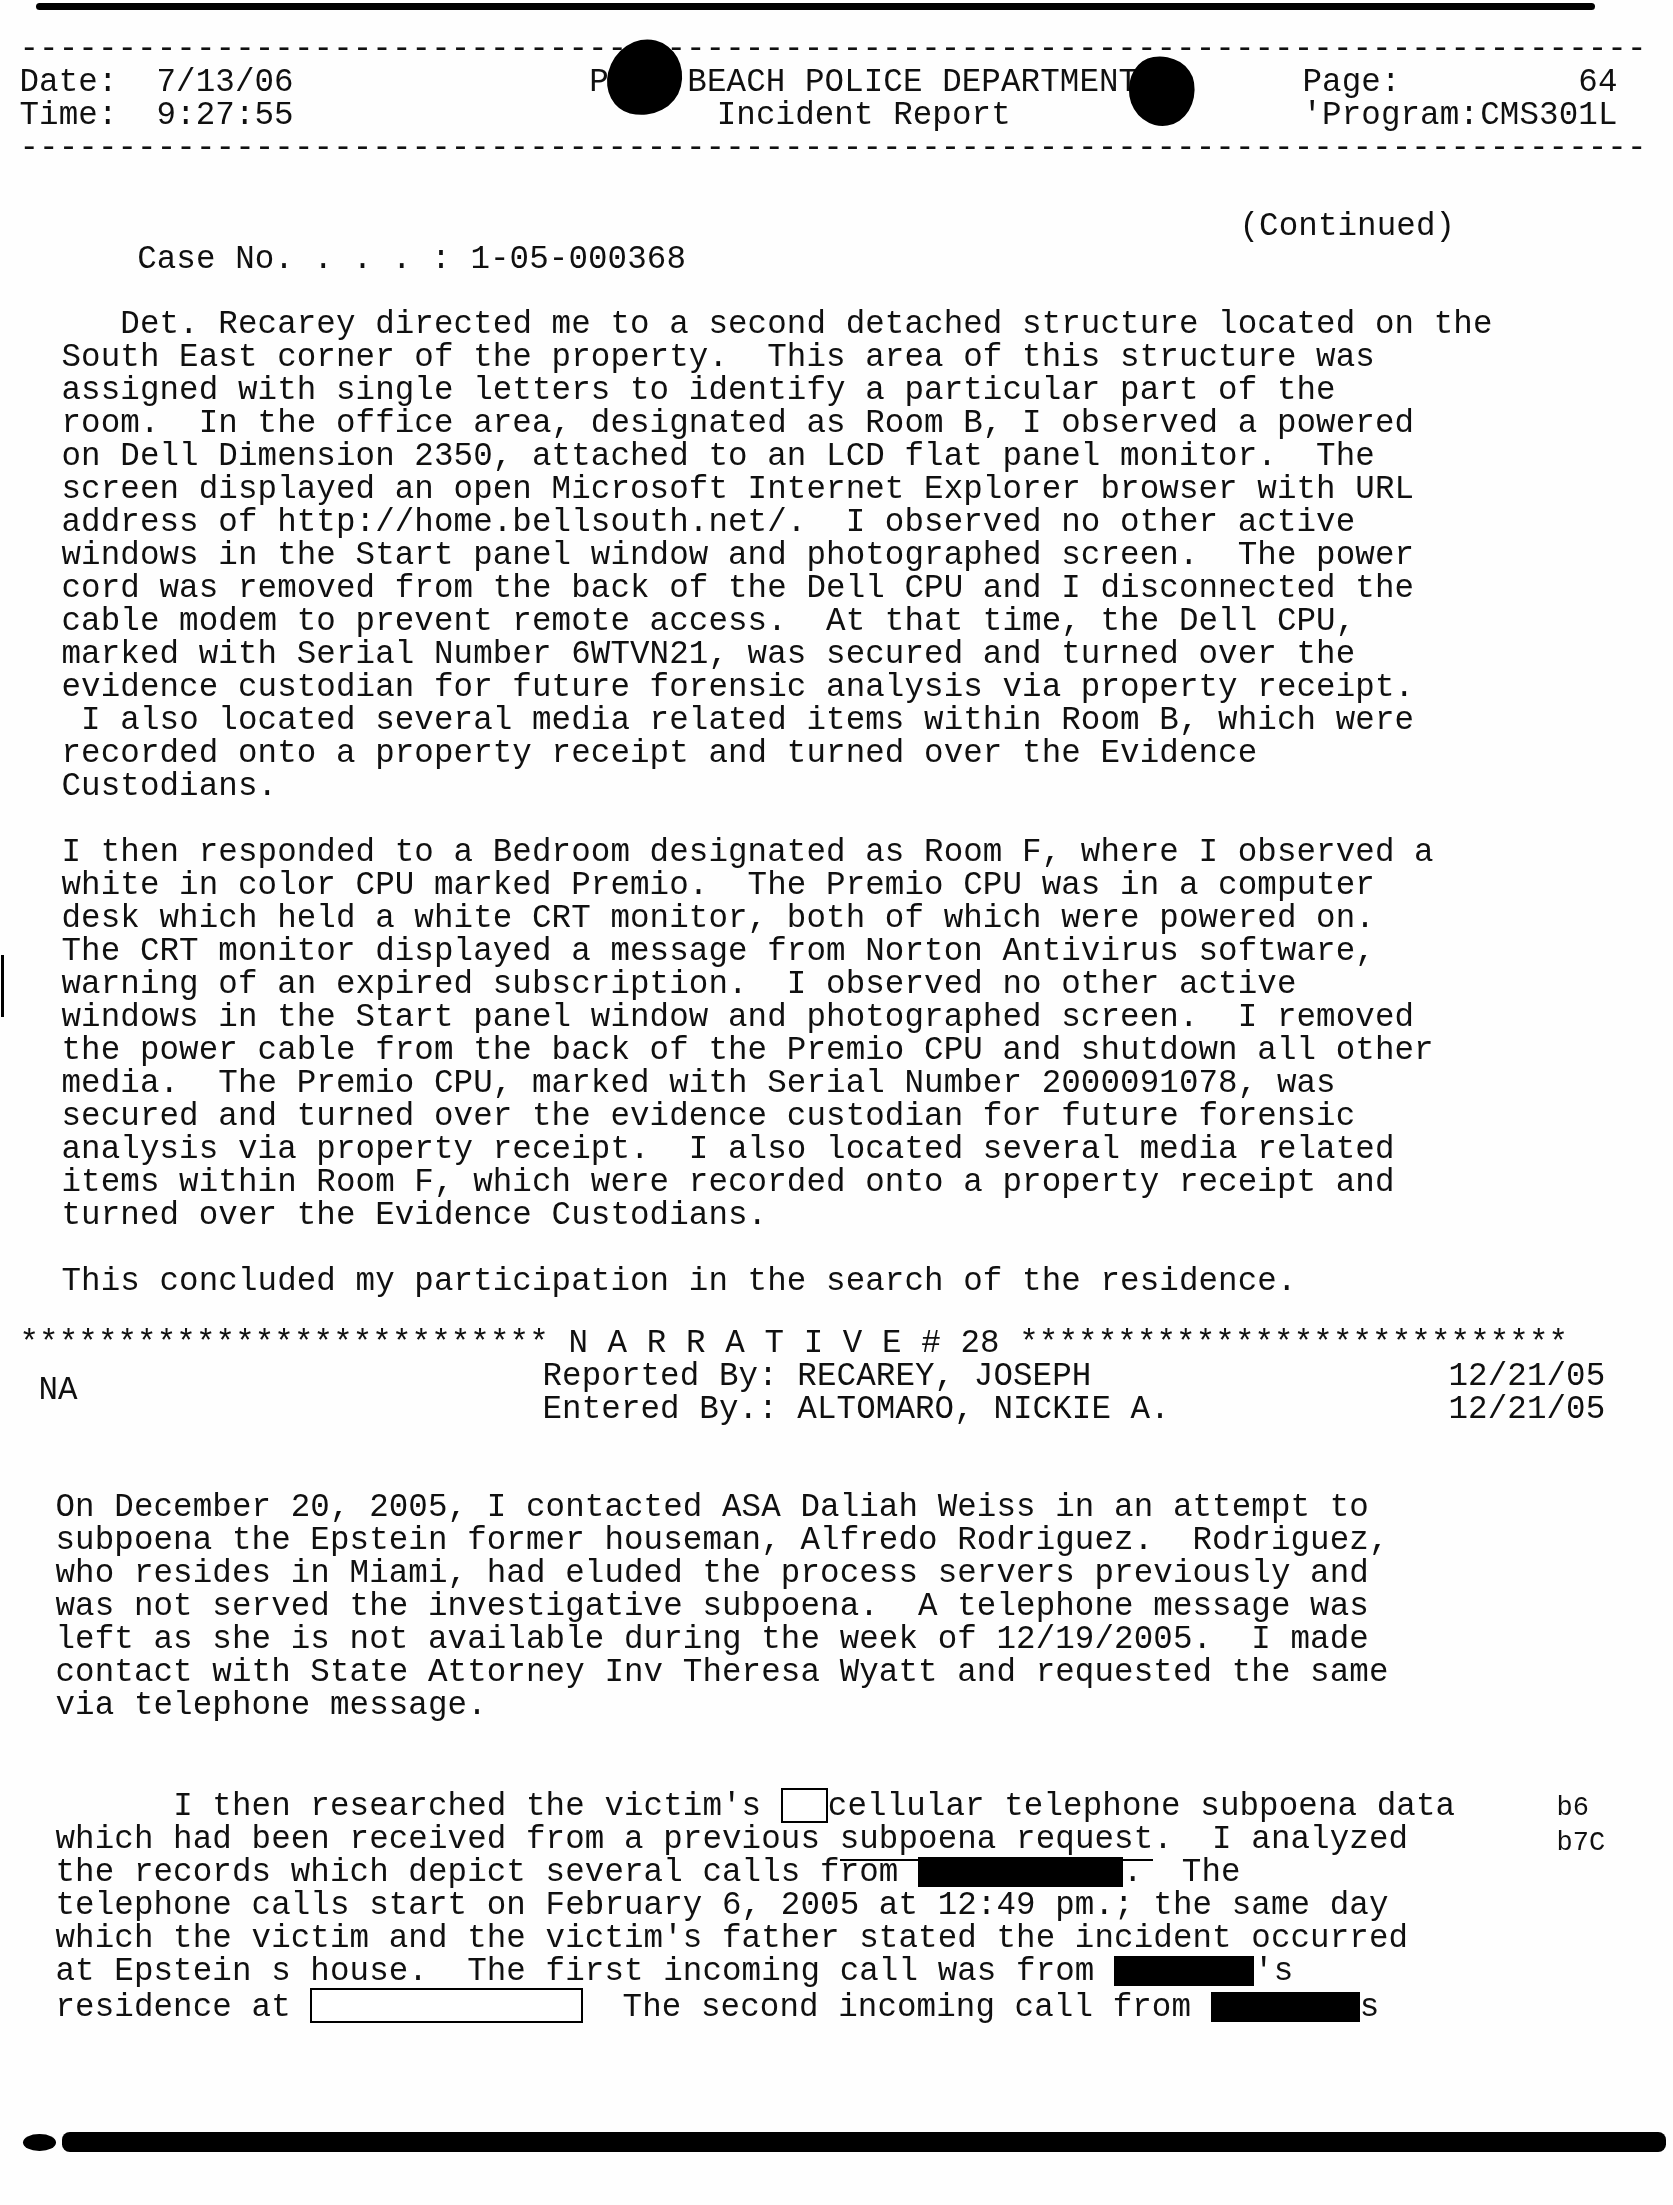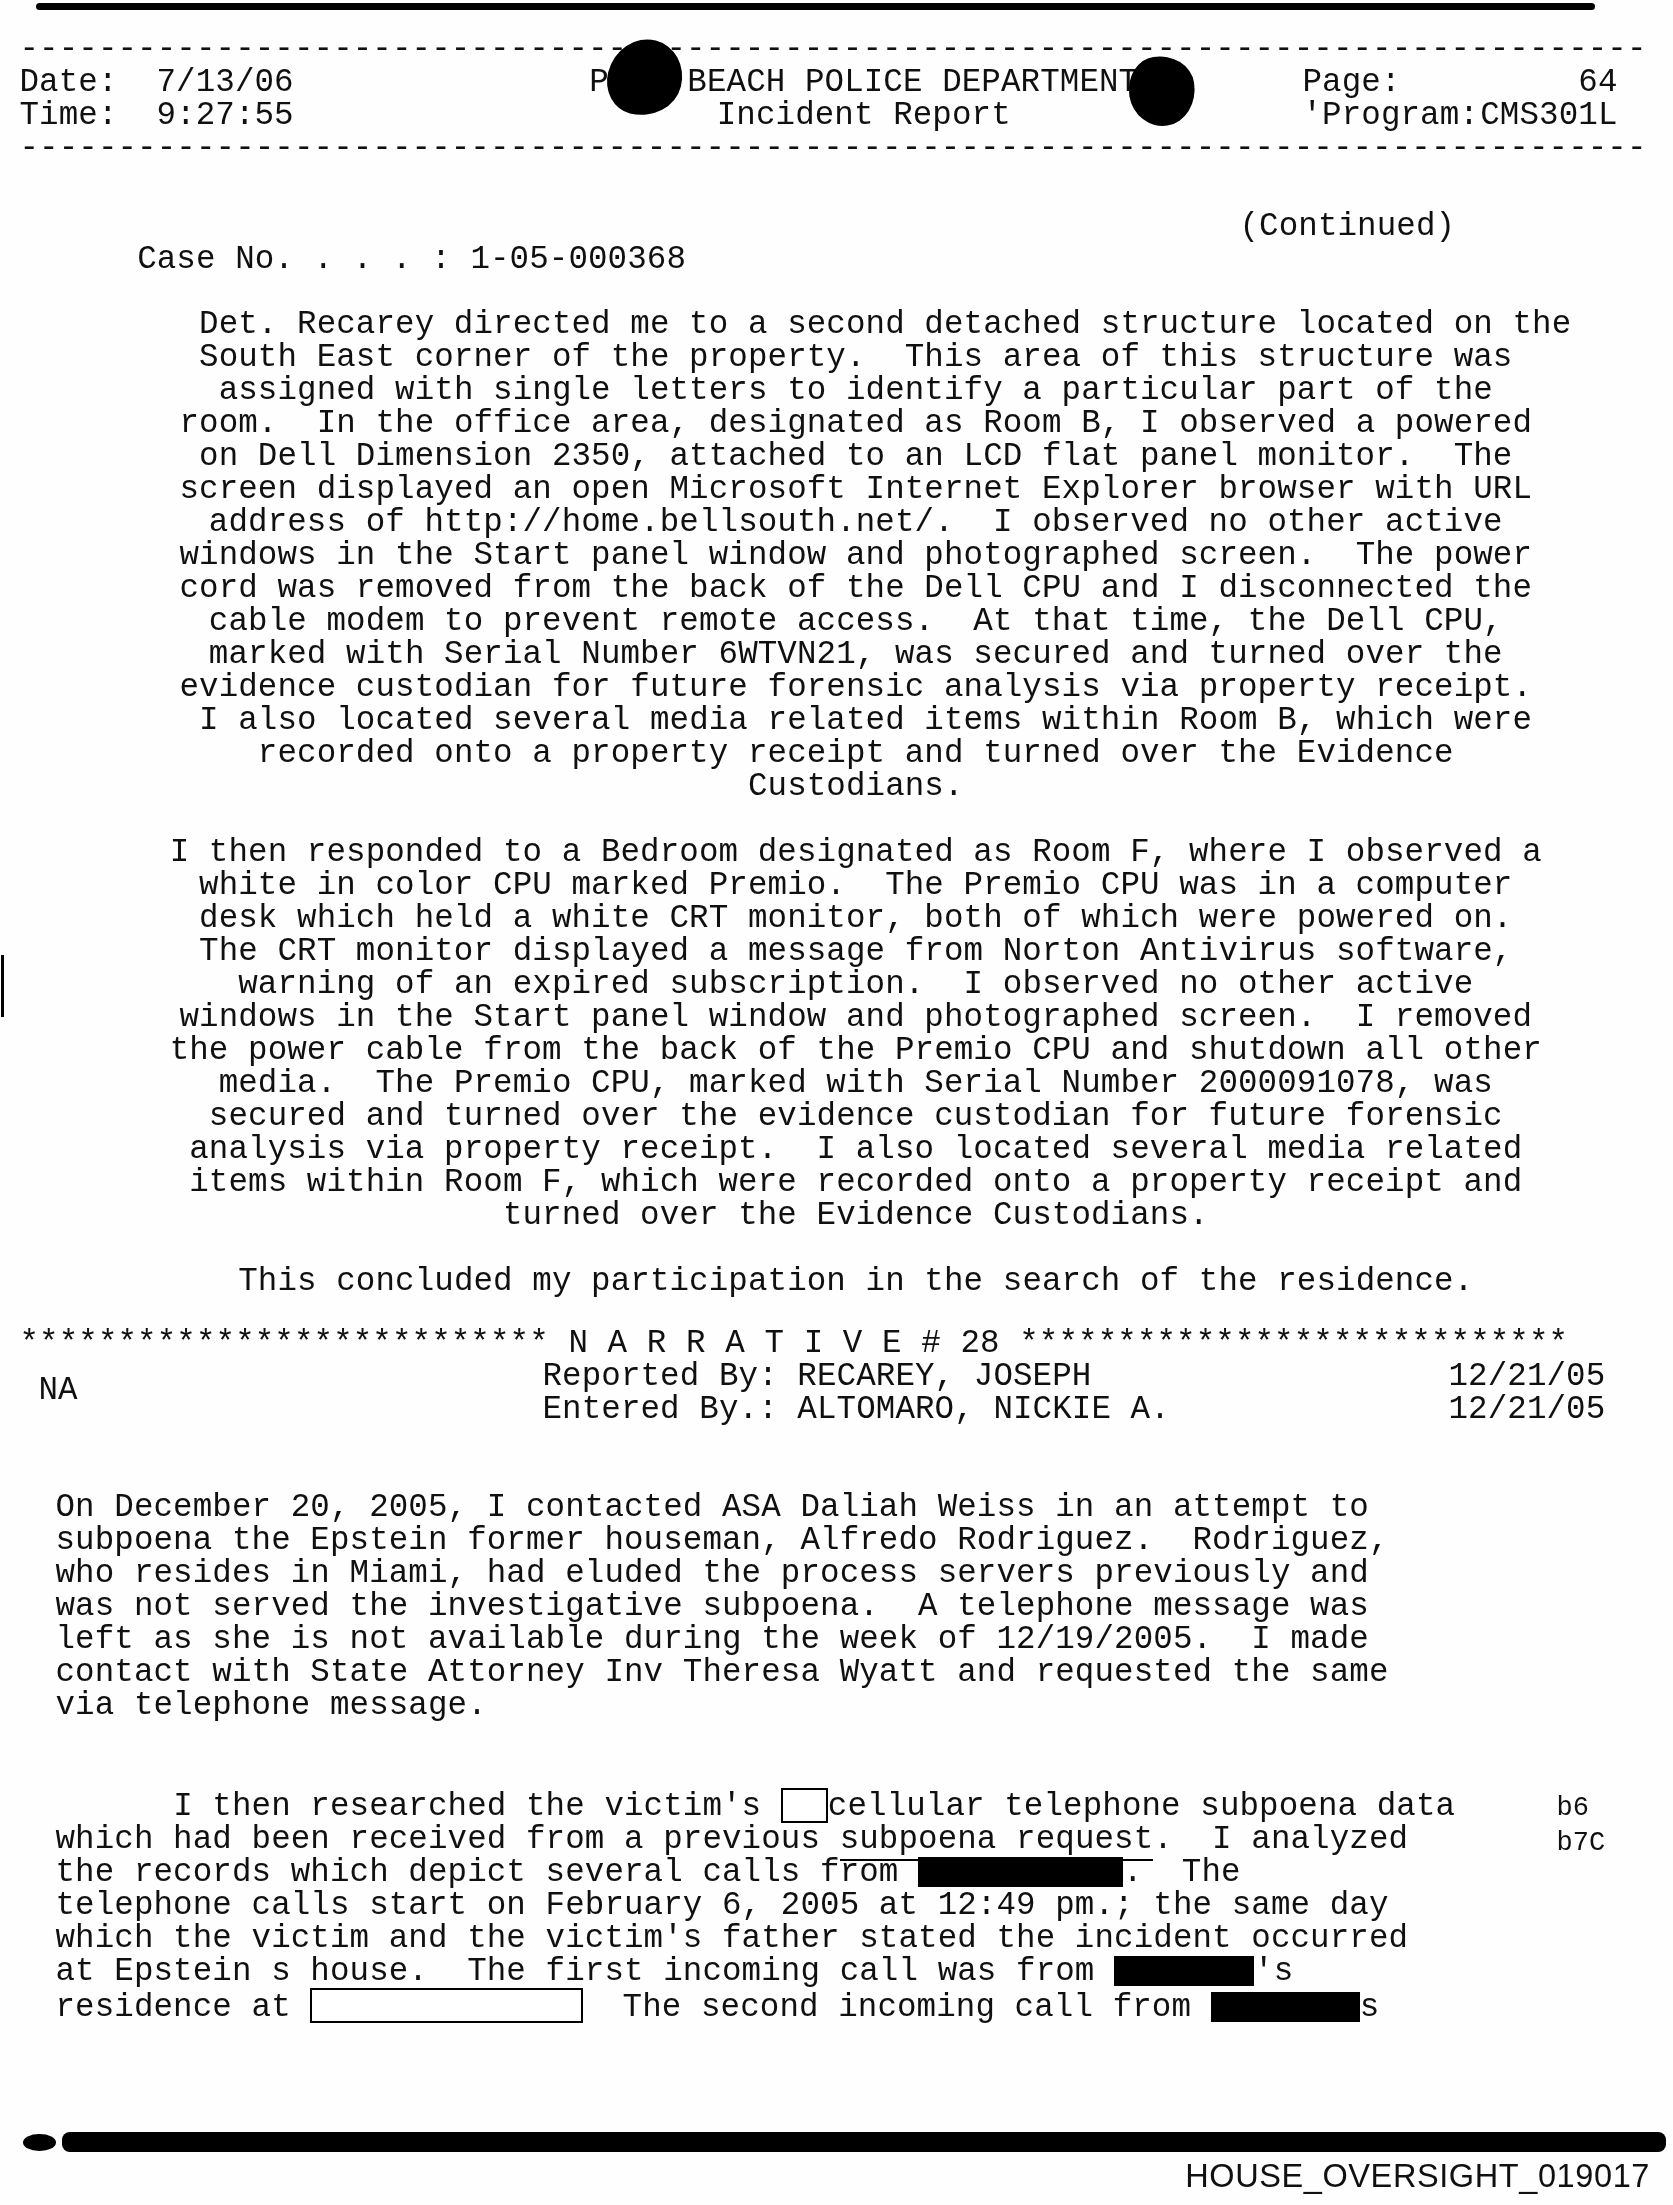--- a/index.html
+++ b/index.html
@@ -24,21 +24,21 @@
   .header-row { position:relative; height:33px; }
   .h-left { position:absolute; left:0; top:0; white-space:nowrap; }
   .h-label { display:inline-block; width:137px; }
   .h-center { position:absolute; left:calc(50% + 29px); transform:translateX(-50%); top:0; white-space:nowrap; }
   .h-right { position:absolute; left:1283px; top:0; width:315px; display:flex; justify-content:space-between; white-space:nowrap; }
 
   .case-row { position:relative; margin-top:45px; height:33px; white-space:pre; }
   .continued { position:absolute; left:1220px; top:0; }
 
   .para { white-space:pre-wrap; }
-  .body-para { margin-left:42px;text-align:center; }
+  .body-para { margin-left:42px; }
   .para-first { margin-top:65px; }
   .para-gap { margin-top:33px; }
 
   .stars { margin-top:29px; white-space:nowrap; overflow:hidden; height:33px; }
 
   .byline { position:relative; height:33px; }
   .by-left { position:absolute; left:0; top:14px;margin-left:19px; }
   .by-mid { position:absolute; left:523px; top:0; white-space:pre; }
   .by-date { position:absolute; left:1429px; top:0; }
 
@@ -177,16 +177,15 @@
     </div>
 
   </div>
 
   <div class="ink-blob blob-1"></div>
   <div class="ink-blob blob-2"></div>
 
   <div class="bottom-bar"></div>
   <div class="bottom-blob"></div>
 
-  <div class="footer-stamp">HOUSE_OVERSIGHT_019017</div>
 
 </div>
 
 
 </body></html>

